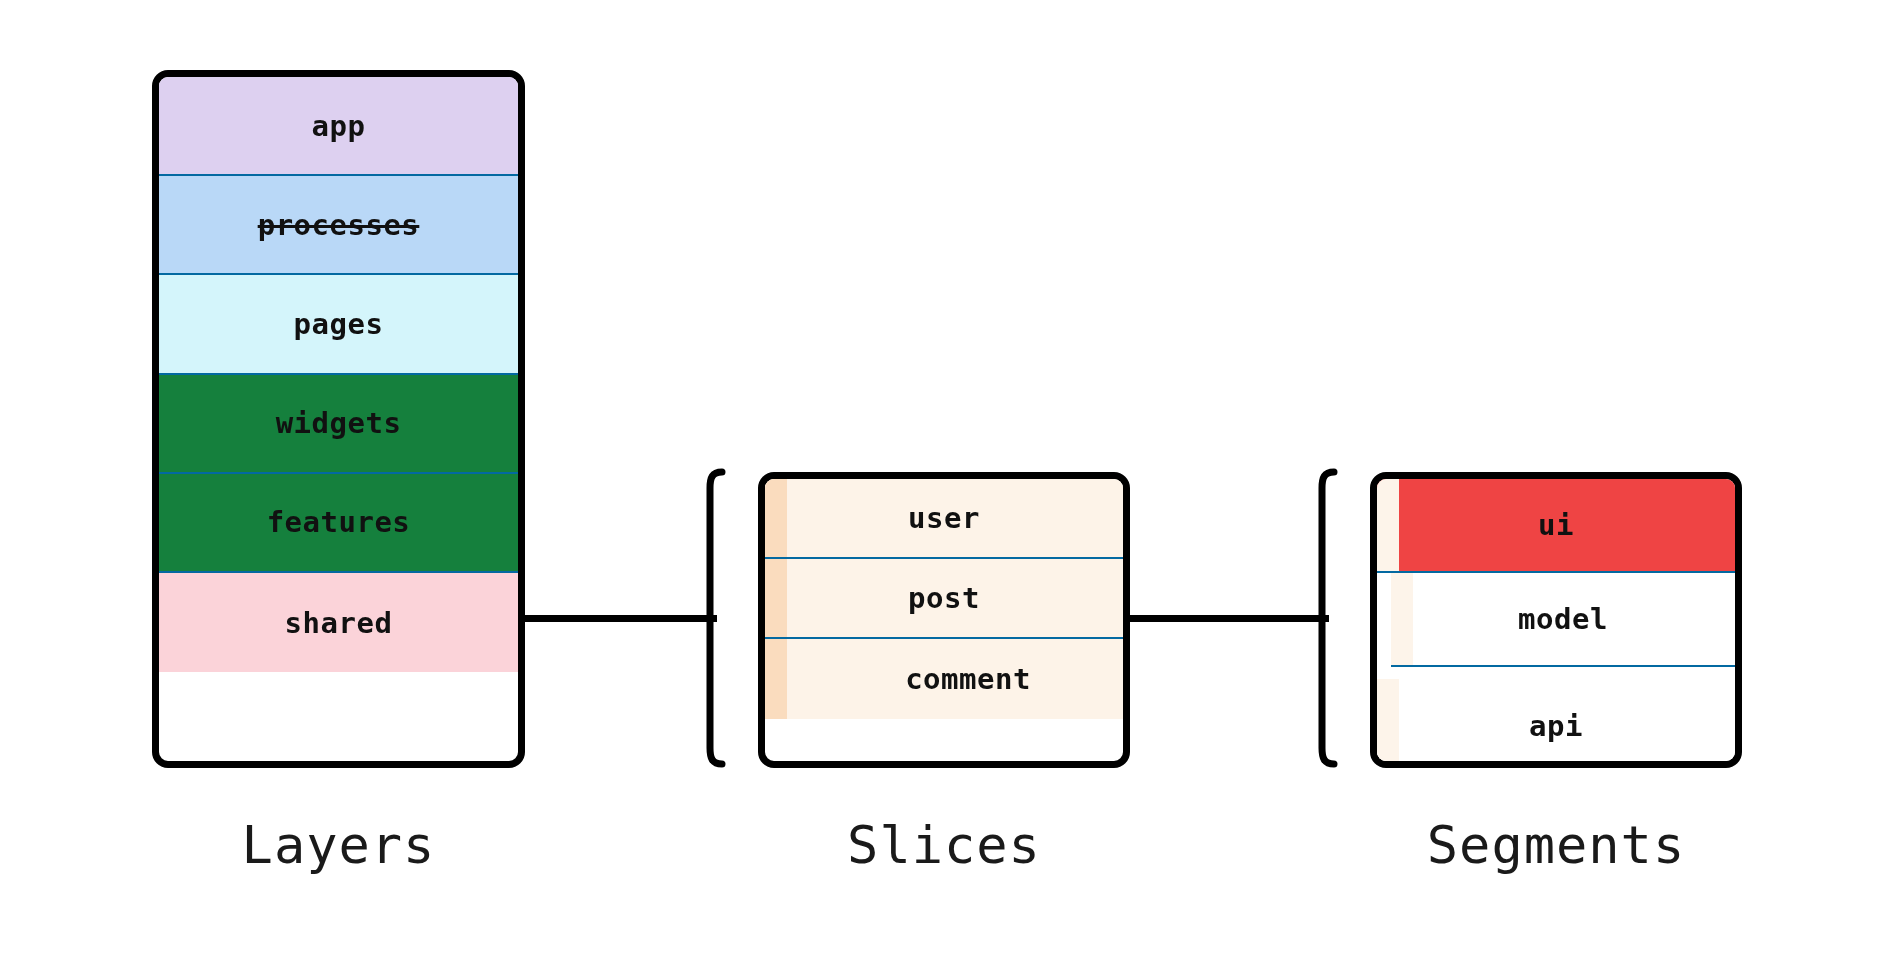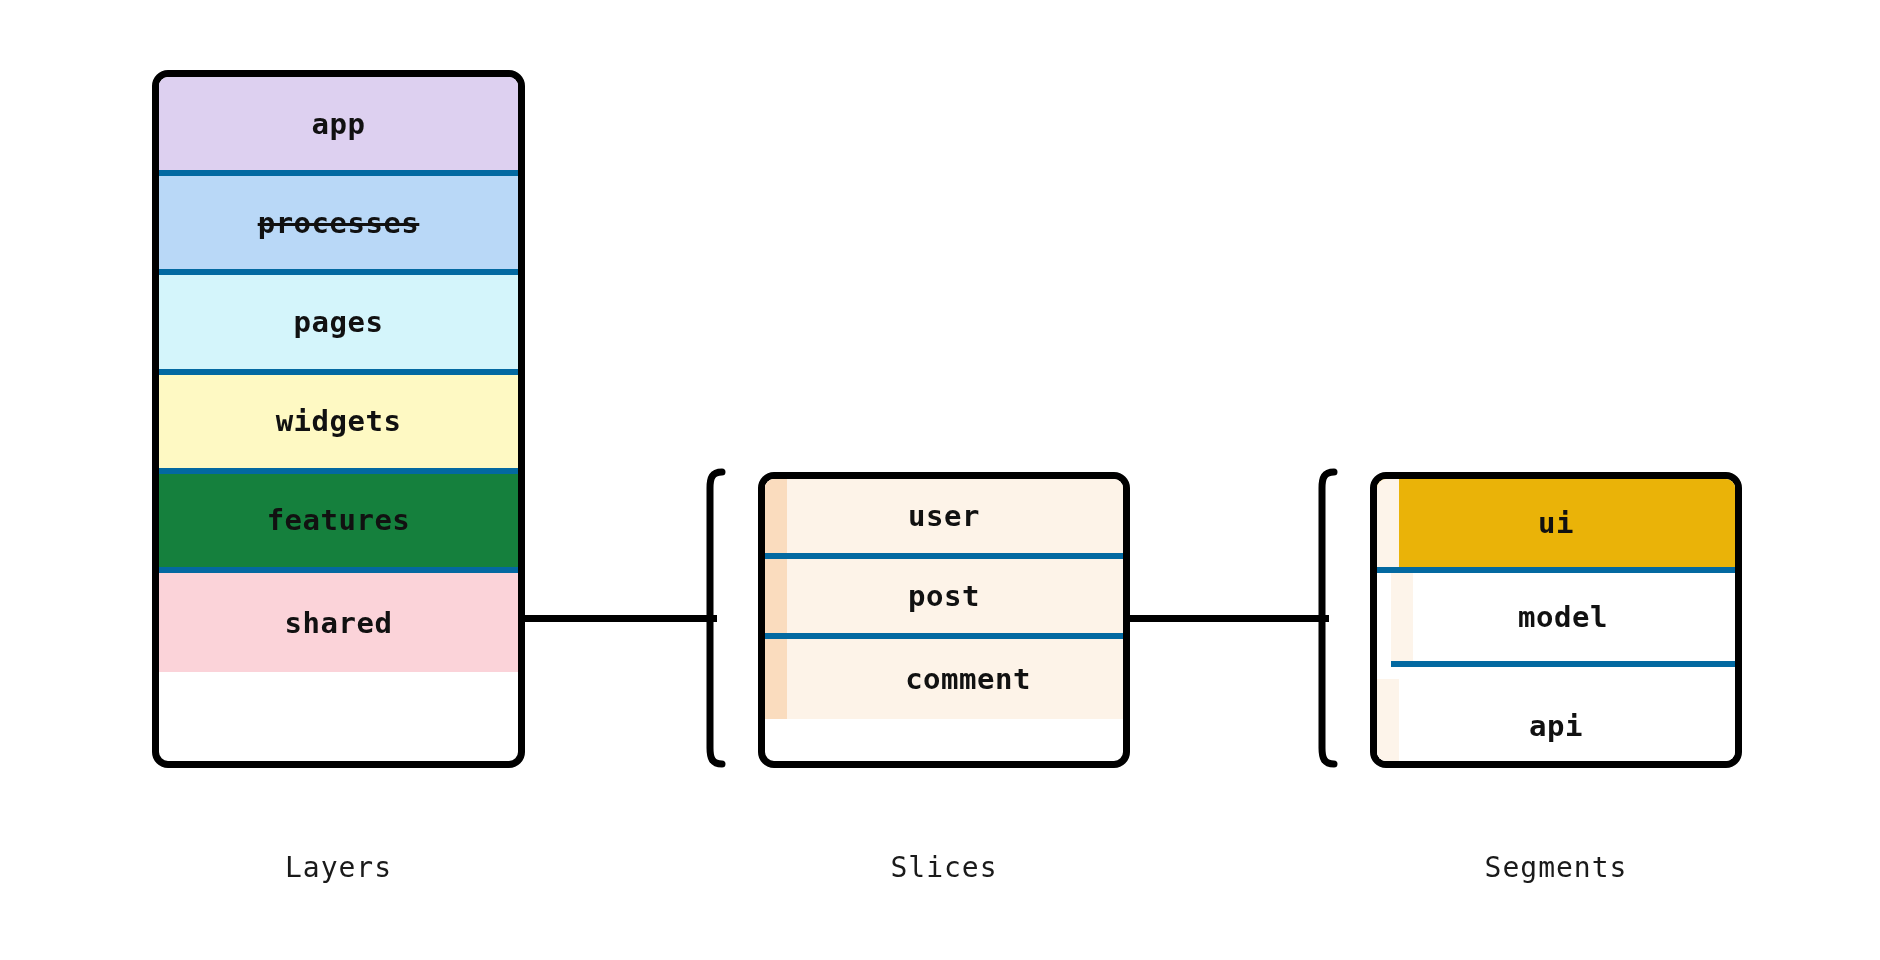--- a/index.html
+++ b/index.html
@@ -30,21 +30,21 @@
     overflow: hidden;
     background: #ffffff;
   }
 
   .row {
     position: relative;
     box-sizing: border-box;
     display: flex;
     align-items: center;
     justify-content: center;
-    border-bottom: 6px solid #0369a1;
+    border-bottom: 2px solid #0369a1;
     overflow: hidden;
   }
   .row:last-child { border-bottom: none; }
 
   .row-label {
     position: relative;
     z-index: 2;
     font-family: "DejaVu Sans Mono", monospace;
     font-weight: bold;
     color: #111111;
@@ -127,46 +127,45 @@
   }
   #connector-layers-slices   { left: 521px;  top: 615px; width: 196px; }
   #connector-slices-segments { left: 1126px; top: 615px; width: 203px; }
 
   
   .caption {
     position: absolute;
     text-align: center;
     font-family: "DejaVu Sans Mono", monospace;
     font-weight: normal;
-    font-size: 28px;
+    font-size: 52px;
     color: #1a1a1a;
     letter-spacing: 1px;
     white-space: nowrap;
-    margin-top: 36px;
   }
   #caption-layers   { left: 152px;  top: 815px; width: 373px; }
   #caption-slices   { left: 758px;  top: 815px; width: 372px; }
   #caption-segments { left: 1370px; top: 815px; width: 372px; }
 </style>
 </head>
 <body>
 
 <div id="stage" style="background: rgb(255, 255, 255);">
 
   <div class="stack" id="layers-box">
     <div class="row" style="background: rgb(221, 208, 240);">
       <span class="row-label">app</span>
     </div>
     <div class="row" style="background: rgb(185, 216, 247);">
       <span class="row-label deprecated">processes</span>
     </div>
     <div class="row" style="background: rgb(212, 245, 251);">
       <span class="row-label">pages</span>
     </div>
-    <div class="row" style="background: #fef9c3;">
+    <div class="row" style="background: #15803d;">
       <span class="row-label">widgets</span>
     </div>
     <div class="row" style="background: #15803d;">
       <span class="row-label">features</span>
     </div>
     <div class="row" style="background: rgb(251, 211, 217);">
       <span class="row-label">shared</span>
     </div>
   </div>
 
@@ -195,21 +194,21 @@
 
   <div class="connector" id="connector-slices-segments"></div>
 
   <div class="bracket" id="bracket-segments">
     <svg width="26" height="300" viewBox="0 0 26 300" fill="none">
       <path d="M22 4 C12 4 10 10 10 20 L10 280 C10 290 12 296 22 296" stroke="#000000" stroke-width="7" stroke-linecap="round" fill="none"></path>
     </svg>
   </div>
 
   <div class="stack" id="segments-box">
-    <div class="row" style="background: #eab308;">
+    <div class="row" style="background: #ef4444;">
       <span class="stripe" style="background: rgb(253, 244, 234);"></span>
       <span class="row-label">ui</span>
     </div>
     <div class="row" style="background: rgb(255, 255, 255); margin-left: 14px;">
       <span class="stripe" style="background: rgb(253, 244, 234);"></span>
       <span class="row-label">model</span>
     </div>
     <div class="row" style="background: rgb(255, 255, 255); margin-top: 12px;">
       <span class="stripe" style="background: rgb(253, 244, 234);"></span>
       <span class="row-label">api</span>

